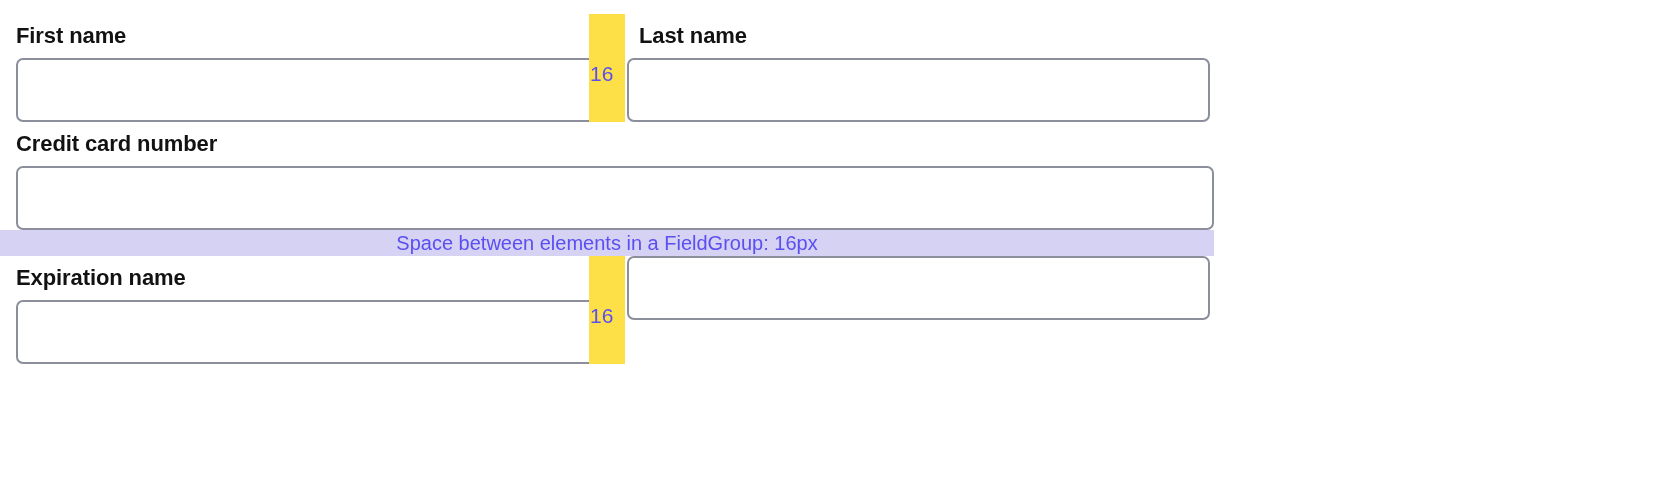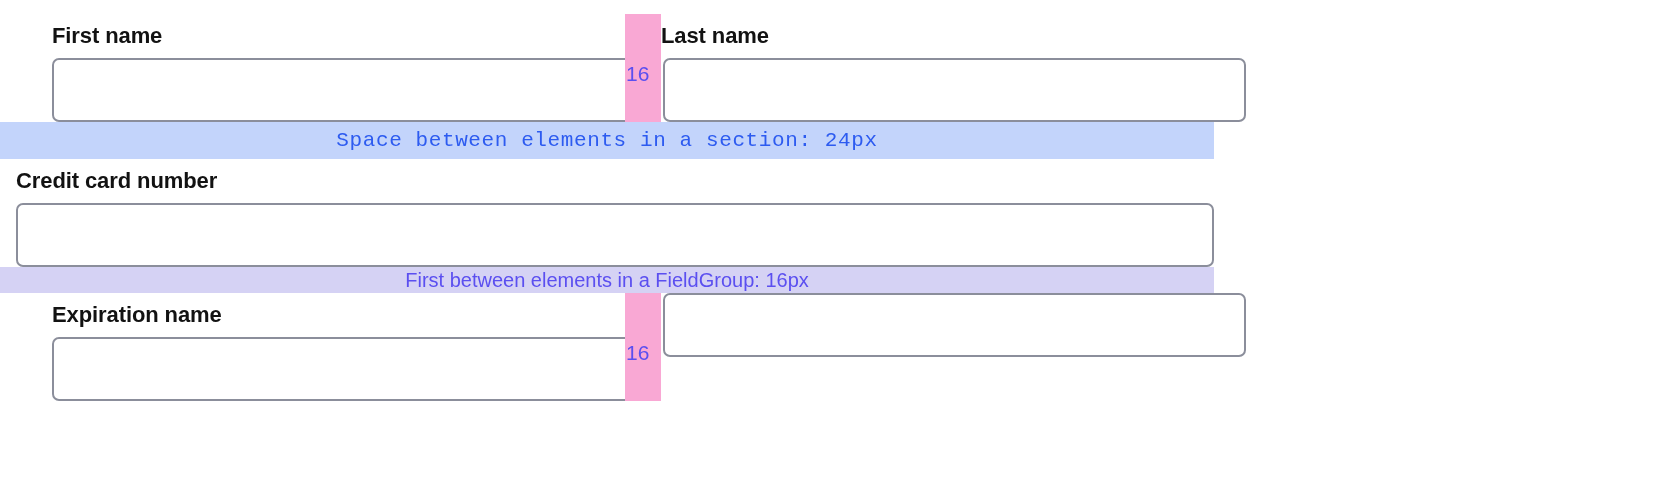--- a/index.html
+++ b/index.html
@@ -29,21 +29,21 @@
     align-items: stretch;
     width: 1214px;
   }
 
   .field-col {
     display: flex;
     flex-direction: column;
     position: relative;
   }
 
-  .field-col.half { width: 589px; margin-left: 36px; }
+  .field-col.half { width: 589px; }
   .field-col.full { width: 1214px; justify-content: flex-end; }
 
   .field-label {
     font-size: 22px;
     font-weight: bold;
     color: #121212;
     line-height: 26px;
     letter-spacing: -0.1px;
     padding-left: 16px;
     height: 44px;
@@ -73,29 +73,29 @@
     outline: none;
   }
   .text-input::placeholder { color: #9b9ba5; }
 
   
   .col-left .field-input-wrap { padding-left: 16px; padding-right: 0; }
   .col-left .text-input { width: 583px; }
 
   
   .col-right { width: 585px; }
-  .col-right .field-label { padding-left: 0; }
+  .col-right .field-label { padding-left: 14px; }
   .col-right .field-input-wrap { padding-left: 2px; padding-right: 0; }
   .col-right .text-input { width: 583px; }
 
   
   .gap-band {
     position: relative;
     width: 36px;
-    background: #f9a8d4;
+    background: #fde047;
     display: flex;
     align-items: flex-start;
     justify-content: center;
     flex: 0 0 36px;
   }
   .gap-band-label {
     font-family: "Liberation Sans", sans-serif;
     font-size: 21px;
     color: #5b4ff0;
     line-height: 1;
@@ -158,35 +158,32 @@
 
     <div class="field-col col-right">
       <div class="field-label">Last name</div>
       <div class="field-input-wrap">
         <input class="text-input" type="text" placeholder="" style="">
       </div>
     </div>
 
   </div>
 
-  <div class="space-bar section">
-    <span class="space-bar-text">Space between elements in a section: 24px</span>
-  </div>
 
   <div class="field-row">
     <div class="field-col full">
       <div class="field-label">Credit card number</div>
       <div class="field-input-wrap">
         <input class="text-input" type="text" style="width: 1198px;" placeholder="">
       </div>
     </div>
   </div>
 
   <div class="space-bar fieldgroup">
-    <span class="space-bar-text">First between elements in a FieldGroup: 16px</span>
+    <span class="space-bar-text">Space between elements in a FieldGroup: 16px</span>
   </div>
 
   <div class="field-row">
 
     <div class="field-col half col-left">
       <div class="field-label">Expiration name</div>
       <div class="field-input-wrap">
         <input class="text-input" type="text" placeholder="" style="">
       </div>
     </div>

